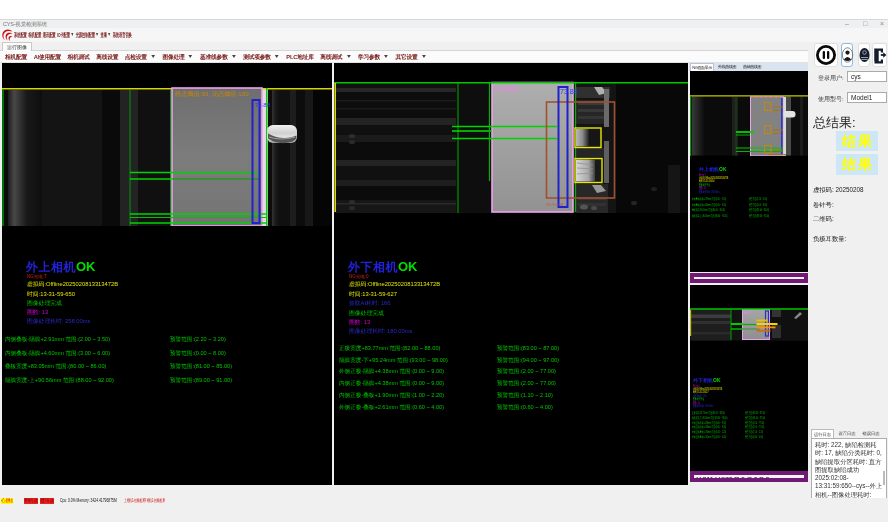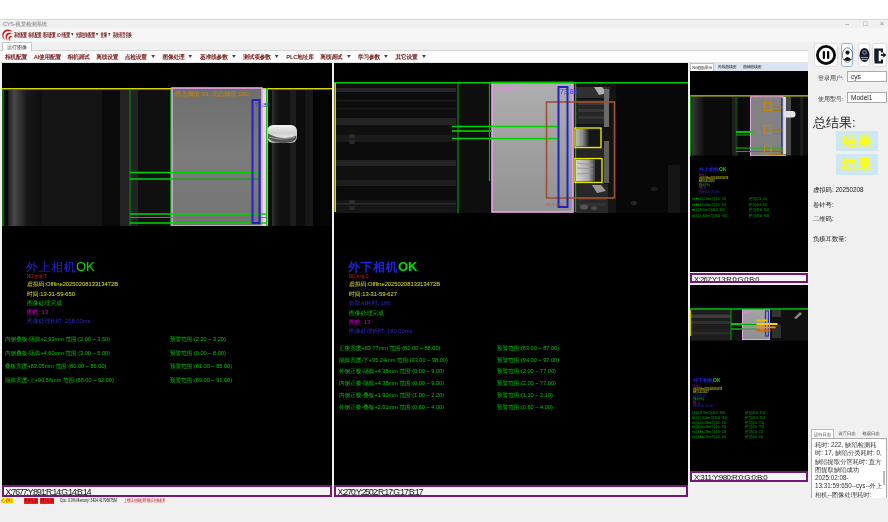--- a/index.html
+++ b/index.html
@@ -14,21 +14,21 @@
 #tabrow{left:0;top:42px;width:808px;height:8.5px;background:#f0f0f0;border-bottom:1px solid #d5d5d5}
 #tab1{left:2px;top:41.5px;width:30px;height:9px;background:#fdfdfd;border:1px solid #c9c9c9;border-bottom:none;font-size:5px;color:#333;text-align:center;line-height:9px}
 #toolbar{left:0;top:50.5px;width:808px;height:12.5px;background:#fbfbfb;border-bottom:1px solid #e2e2e2}
 #tooltxt{left:5px;top:53px;font-size:6px;transform:scaleX(0.95);transform-origin:0 0;word-spacing:2px;color:#7a1c1c;font-weight:bold;letter-spacing:-0.2px;white-space:nowrap}
 .tri{display:inline-block;width:0;height:0;border-left:2px solid transparent;border-right:2px solid transparent;border-top:3px solid #444;vertical-align:1px;margin:0 1px}
 .panel{background:#000;overflow:hidden}
 #lpanel{left:2px;top:63px;width:330px;height:422px}
 #mpanel{left:334px;top:63px;width:354px;height:422px}
 #apanel{left:690px;top:71px;width:118px;height:201px}
 #bpanel{left:690px;top:284.5px;width:118px;height:186px}
-.sbar{background:#f4f4f4;border:2px solid #701a75;color:#111;white-space:nowrap;overflow:hidden}
+.sbar{background:#f4f4f4;border:4px solid #701a75;color:#111;white-space:nowrap;overflow:hidden}
 #lsbar{left:2px;top:485px;width:330px;height:11.5px;font-size:8.5px;line-height:10px;letter-spacing:-1px;padding-left:1.5px}
 #msbar{left:334px;top:485px;width:354px;height:11.5px;font-size:8.5px;line-height:10px;letter-spacing:-1px;padding-left:1.5px}
 #asbar{left:690px;top:273px;width:118px;height:10px;font-size:7.5px;line-height:9px;letter-spacing:-0.6px;padding-left:2px}
 #bsbar{left:690px;top:471px;width:118px;height:11px;font-size:8px;line-height:10px;letter-spacing:-0.6px;padding-left:2px}
 #rtabs{left:689px;top:63px;width:119px;height:8px;background:#d9e4f0;font-size:4.2px;color:#222}
 .rtab{position:absolute;top:0;height:8px;line-height:8.5px;text-align:center;letter-spacing:-0.4px;overflow:hidden;font-size:4px}
 #statusbar{left:0;top:497.5px;width:888px;height:7px;background:#f0f0f0;font-size:4.8px;line-height:6.5px;white-space:nowrap}
 .ov{position:absolute;white-space:nowrap}
 .sq{transform:scaleX(0.55);transform-origin:0 0}
 .yl{color:#e6e600}.gr{color:#00c800}.mg{color:#cc00cc}.db{color:#2a2ac8}.rd{color:#cc2222}
@@ -107,21 +107,21 @@
 <text x="253" y="21" font-size="6" fill="#3333ff" font-family="Liberation Sans">73.88</text>
 <text x="173" y="10" font-size="6.2" fill="#c8860a" font-family="Liberation Sans">静态阈值:93, 动态阈值:100</text>
 <line x1="264.8" y1="2" x2="264.8" y2="140" stroke="#00c000" stroke-width="1.4"></line>
 <g>
 <rect x="265" y="39" width="30" height="18" rx="6" fill="url(#tabg)"></rect>
 <path d="M266 52.5 q8 5.5 18 4.5 q8 -1 10.5 -4.5 l0 -3 q-14 6 -28.5 -2Z" fill="#555"></path>
 <path d="M267 51 q12 4 26 0" stroke="#999" stroke-width="1.2" fill="none"></path>
 </g>
 <rect x="303" y="4" width="8" height="136" fill="#181818"></rect>
 </svg>
-<div class="ov" style="left:24px;top:196px;font-size:12px;font-weight:normal;color:#2222dd;letter-spacing:0.5px">外上相机<span style="color:#00dd00;font-size:13px;letter-spacing:0">OK</span></div>
+<div class="ov" style="left:24px;top:196px;font-size:12px;font-weight:bold;color:#2222dd;letter-spacing:0.5px">外上相机<span style="color:#00dd00;font-size:13px;letter-spacing:0">OK</span></div>
 <div class="ov rd" style="left:25px;top:211px;font-size:4.5px">NG光电:T</div>
 <div class="ov yl" style="left:25px;top:217px;font-size:5.8px">虚拟码:Offline2025020813313472B</div>
 <div class="ov yl" style="left:25px;top:226.5px;font-size:5.8px">时间:13-31-59-650</div>
 <div class="ov gr" style="left:25px;top:236px;font-size:5.8px">图像处理完成</div>
 <div class="ov mg" style="left:25px;top:245px;font-size:5.8px">圈数: 13</div>
 <div class="ov db" style="left:25px;top:254px;font-size:5.8px">图像处理耗时: 258.00ms</div>
 <div class="ov gr" style="left:3px;top:273px;font-size:5.6px">内侧叠板-隔膜+2.91mm 范围:(2.00 ~ 3.50)</div>
 <div class="ov gr" style="left:168px;top:273px;font-size:5.6px">预警范围:(2.20 ~ 3.20)</div>
 <div class="ov gr" style="left:3px;top:286.5px;font-size:5.6px">内侧叠板-隔膜+4.60mm 范围:(3.00 ~ 6.00)</div>
 <div class="ov gr" style="left:168px;top:286.5px;font-size:5.6px">预警范围:(0.00 ~ 8.00)</div>
@@ -344,22 +344,20 @@
 <div class="ov gr sq" style="left:55px;top:131.3px;font-size:3.3px">预警范围:(94.00 ~ 97.00)</div>
 <div class="ov gr sq" style="left:2px;top:136.1px;font-size:3.3px">外侧正极-隔膜+4.38mm 范围:(0.00 ~ 9.00)</div>
 <div class="ov gr sq" style="left:55px;top:136.1px;font-size:3.3px">预警范围:(2.00 ~ 77.00)</div>
 <div class="ov gr sq" style="left:2px;top:140.9px;font-size:3.3px">内侧正极-隔膜+4.38mm 范围:(0.00 ~ 9.00)</div>
 <div class="ov gr sq" style="left:55px;top:140.9px;font-size:3.3px">预警范围:(2.00 ~ 77.00)</div>
 <div class="ov gr sq" style="left:2px;top:145.7px;font-size:3.3px">内侧正极-叠板+1.90mm 范围:(1.00 ~ 2.20)</div>
 <div class="ov gr sq" style="left:55px;top:145.7px;font-size:3.3px">预警范围:(1.10 ~ 2.10)</div>
 <div class="ov gr sq" style="left:2px;top:150.5px;font-size:3.3px">外侧正极-叠板+2.61mm 范围:(0.60 ~ 4.00)</div>
 <div class="ov gr sq" style="left:55px;top:150.5px;font-size:3.3px">预警范围:(0.60 ~ 4.00)</div>
 </div>
-<div class="a sbar" id="lsbar">X:7677;Y:891;R:14;G:14;B:14</div>
-<div class="a sbar" id="msbar">X:270;Y:2502;R:17;G:17;B:17</div>
 <div class="a sbar" id="asbar">X:267;Y:13;R:0;G:0;B:0</div>
 <div class="a sbar" id="bsbar">X:311;Y:980;R:0;G:0;B:0</div>
 <div class="a" style="left:814px;top:43px;width:23.5px;height:23.5px;background:#fff;border:1px solid #e0e0e0;border-radius:3px"></div>
 <svg class="a" style="left:814px;top:43px" width="24" height="24" viewBox="0 0 24 24">
 <circle cx="12" cy="12" r="8.6" fill="none" stroke="#0a0a0a" stroke-width="2.8"></circle>
 <rect x="8.7" y="8" width="2.3" height="8" rx="1" fill="#0a0a0a"></rect>
 <rect x="13" y="8" width="2.3" height="8" rx="1" fill="#0a0a0a"></rect>
 </svg>
 <div class="a" style="left:840.5px;top:43px;width:12.5px;height:23.5px;background:#fff;border:1.3px solid #88bbe8;border-radius:3px"></div>
 <svg class="a" style="left:840.5px;top:47px" width="13" height="16" viewBox="0 0 13 16">

